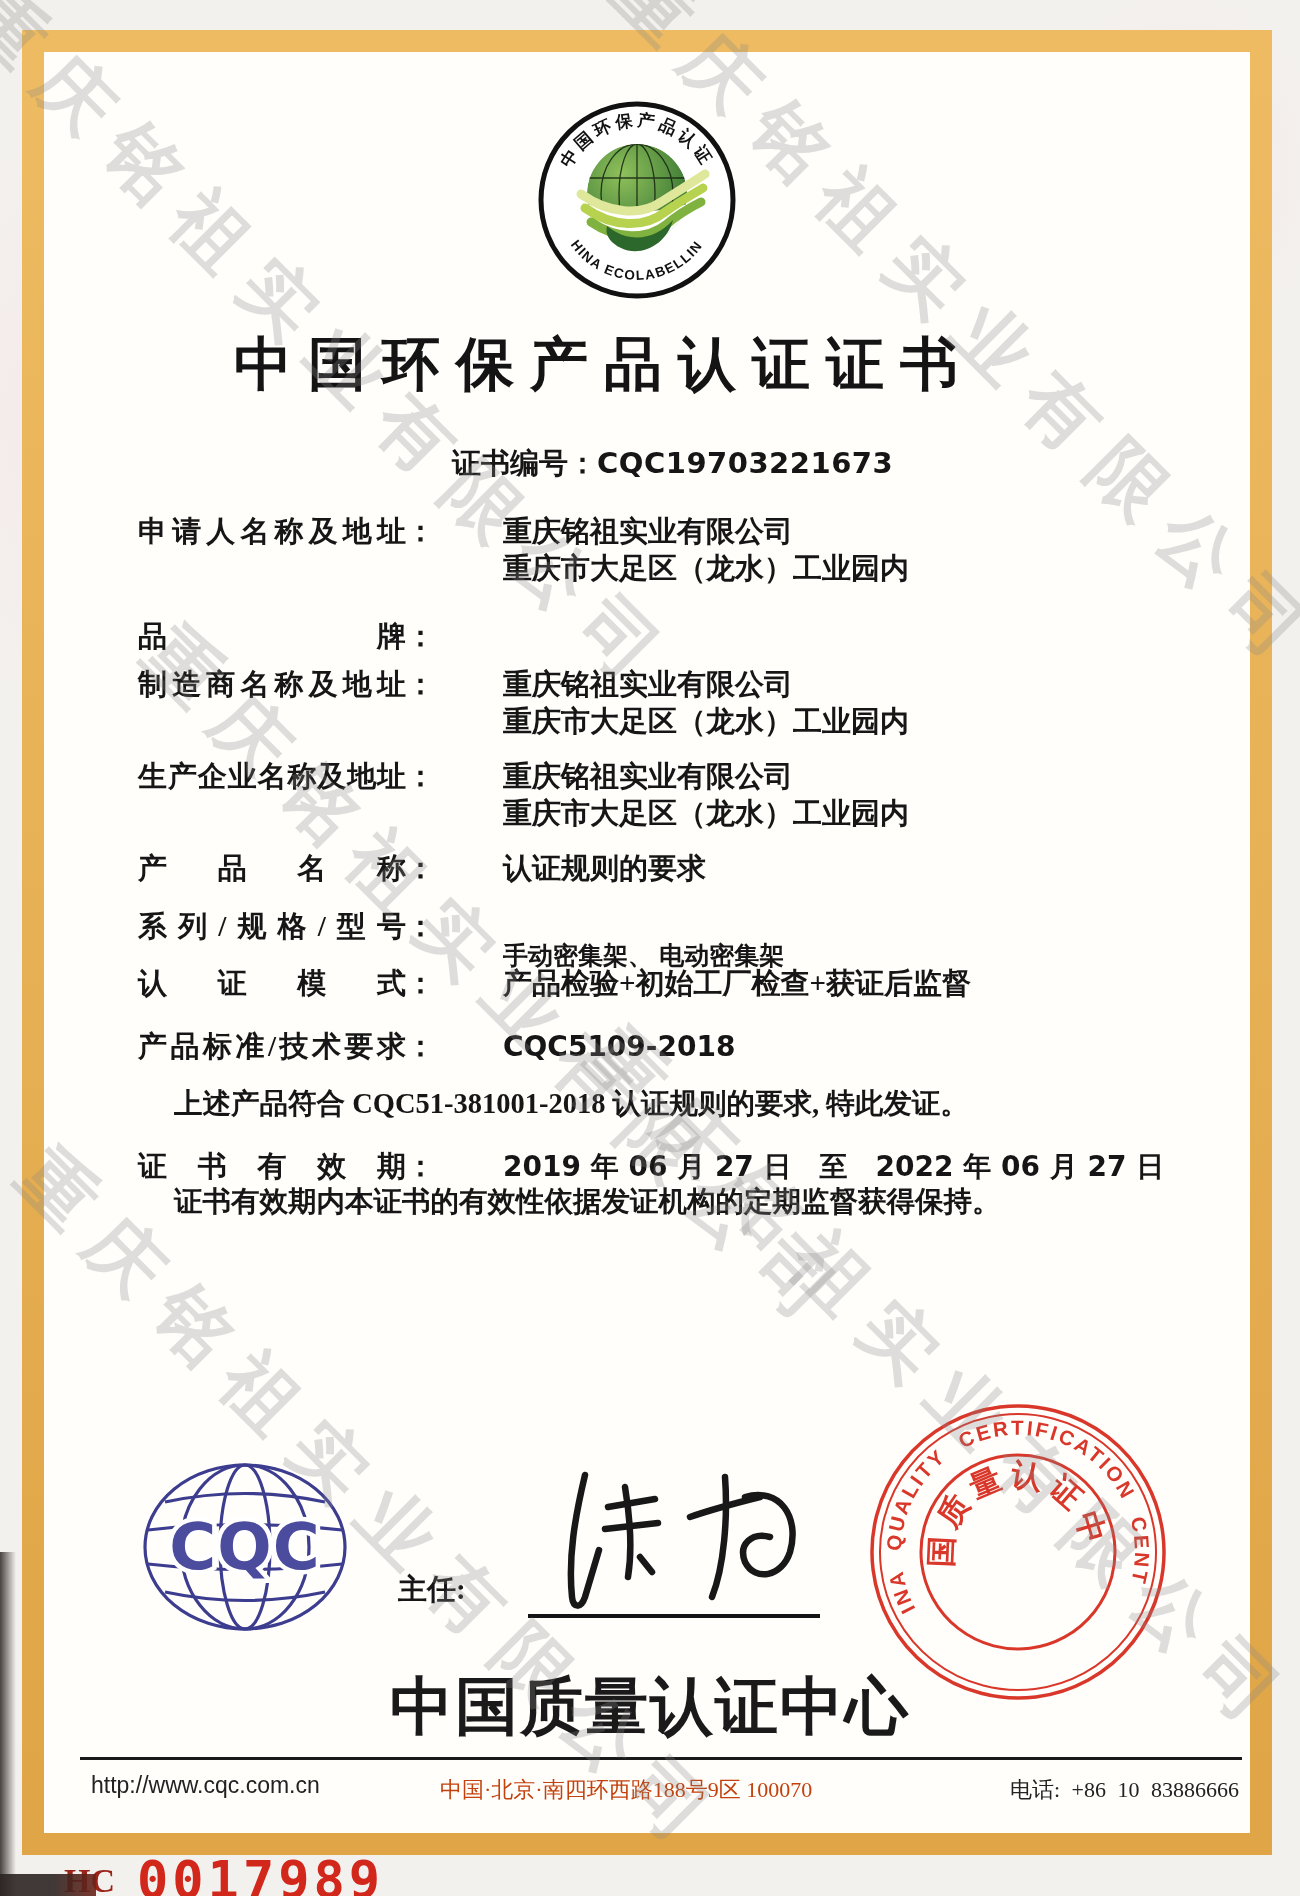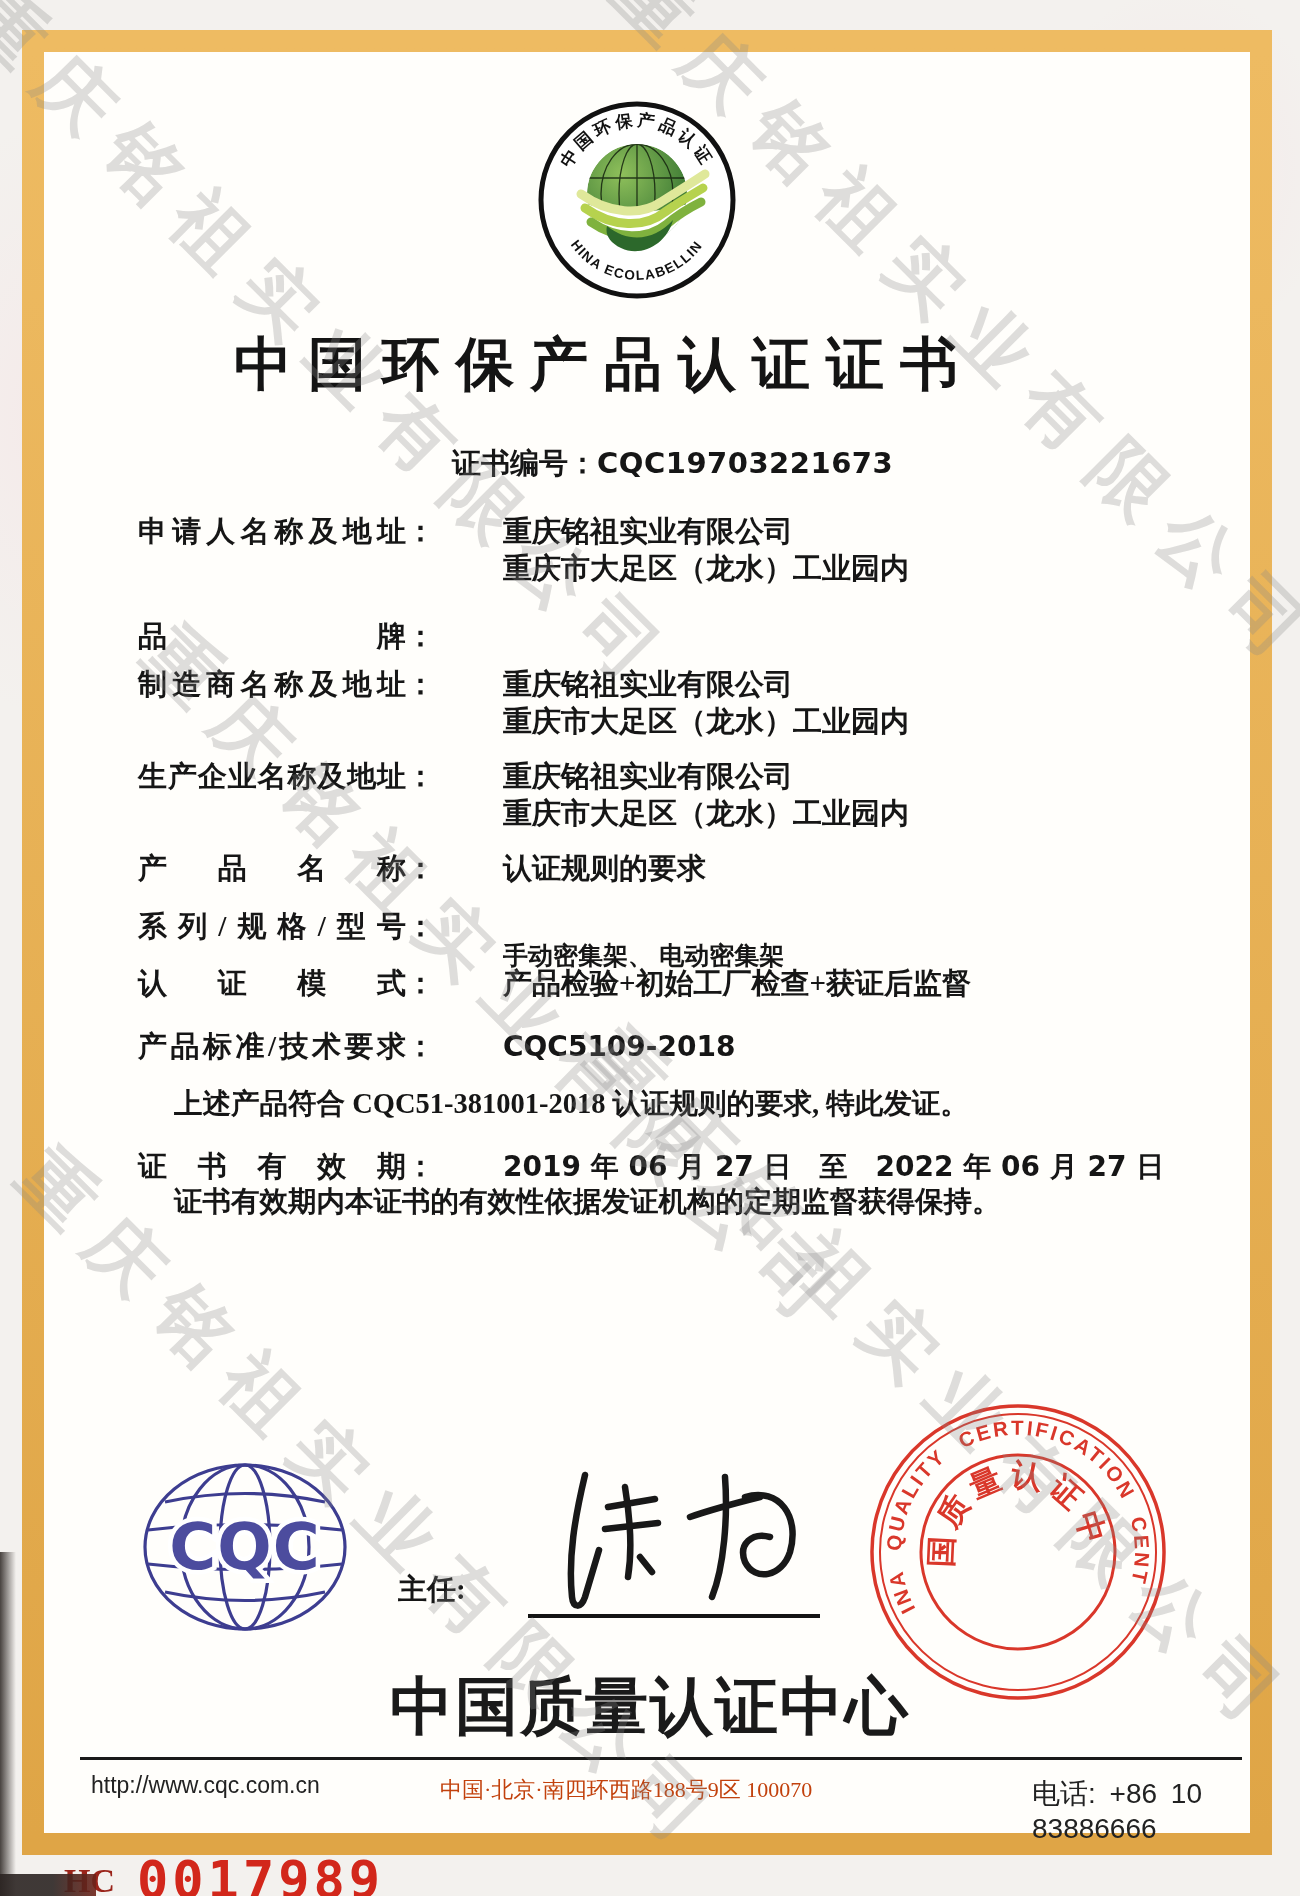--- a/index.html
+++ b/index.html
@@ -57,22 +57,22 @@
   .issuer{position:absolute;left:0;top:1664px;width:1300px;text-align:center;font-size:63px;
      font-weight:700;letter-spacing:2px;color:#1a1a1a;font-family:"Liberation Serif",serif;z-index:2;}
   .stamp{position:absolute;left:858px;top:1392px;width:320px;height:320px;z-index:4;opacity:0.93;}
 
   
   .rule{position:absolute;left:80px;top:1757px;width:1162px;height:3px;background:#1a1a1a;}
   .f-web{position:absolute;left:76px;top:1772px;font-size:23px;color:#222;
          font-family:"Liberation Sans",sans-serif;margin-left:15px;}
   .f-addr{position:absolute;left:440px;top:1775px;font-size:22px;color:#c2410c;
          font-family:"Liberation Serif",serif;}
-  .f-phone{position:absolute;left:1032px;top:1775px;font-size:28px;color:#222;word-spacing:6px;
-         font-family:Liberation Sans, sans-serif;}
+  .f-phone{position:absolute;left:1010px;top:1775px;font-size:22px;color:#222;word-spacing:6px;
+         font-family:Liberation Serif, serif;}
 
   .serial{position:absolute;left:64px;top:1850px;z-index:3;white-space:nowrap;}
   .serial .pre{font-size:34px;font-weight:700;color:#9a241a;font-family:"Liberation Serif",serif;
       vertical-align:6px;margin-right:22px;}
   .serial .num{font-size:52px;font-weight:700;color:#d2271b;letter-spacing:4px;
       font-family:"DejaVu Sans Mono",monospace;}
 
   
   .edge-left{position:absolute;left:0;top:1552px;width:16px;height:344px;z-index:7;
       background:linear-gradient(to right,rgba(42,36,33,0.85),rgba(42,36,33,0));}

